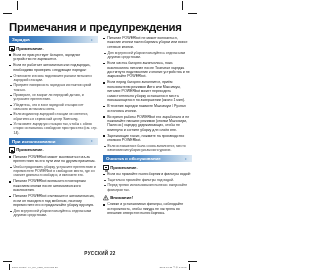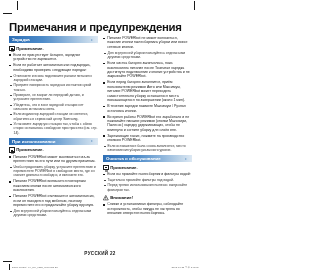--- a/index.html
+++ b/index.html
@@ -3,21 +3,21 @@
 <meta charset="utf-8">
 <style>
   html,body{margin:0;padding:0;}
   body{
     width:200px;height:275px;
     background:#ffffff;
     font-family:"Liberation Sans", sans-serif;
     overflow:hidden;position:relative;
     -webkit-font-smoothing:none;
   }
-  .page{position:absolute;left:0;top:0;width:200px;height:275px;padding-left:12px;}
+  .page{position:absolute;left:0;top:0;width:200px;height:275px;}
 
   
   .cm{position:absolute;background:#1a1a1a;}
   .cm.h{height:1px;width:9px;}
   .cm.v{width:1px;height:9px;}
 
   
   .title{
     position:absolute;left:9px;top:21px;width:185px;
     font-size:11.4px;font-weight:bold;color:#111111;

